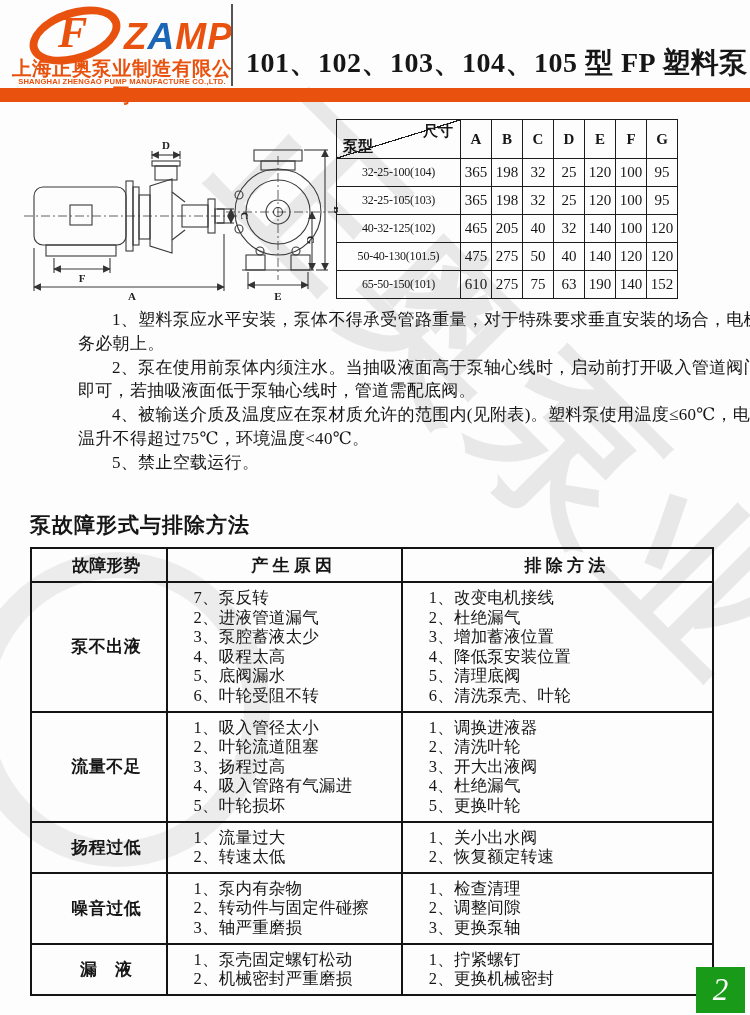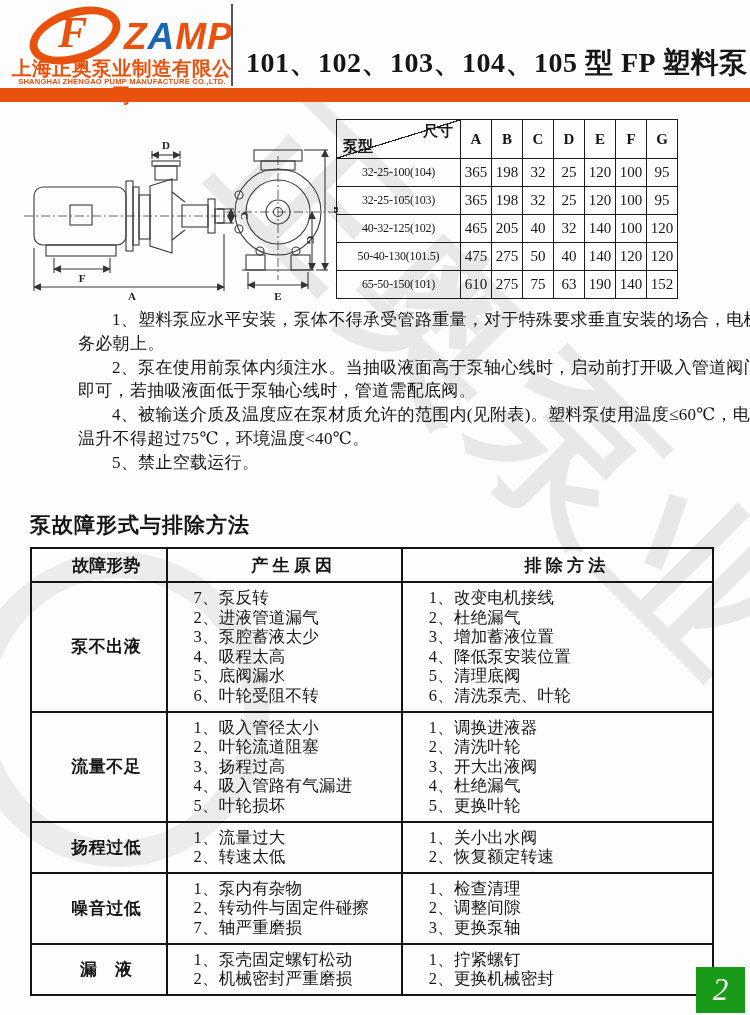--- a/index.html
+++ b/index.html
@@ -309,21 +309,21 @@
           <td class="cell-list">
             <div>1、关小出水阀</div>
             <div>2、恢复额定转速</div>
           </td>
         </tr>
         <tr>
           <td class="fault-label">噪音过低</td>
           <td class="cell-list">
             <div>1、泵内有杂物</div>
             <div>2、转动件与固定件碰擦</div>
-            <div>7、轴严重磨损</div>
+            <div>3、轴严重磨损</div>
           </td>
           <td class="cell-list">
             <div>1、检查清理</div>
             <div>2、调整间隙</div>
             <div>3、更换泵轴</div>
           </td>
         </tr>
         <tr>
           <td class="fault-label">漏　液</td>
           <td class="cell-list">

